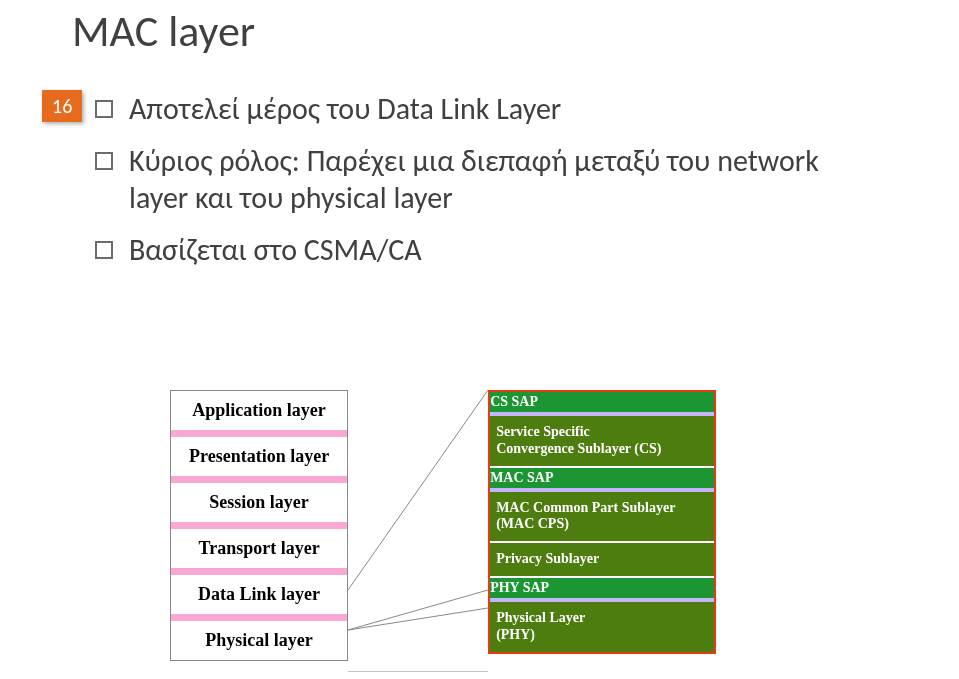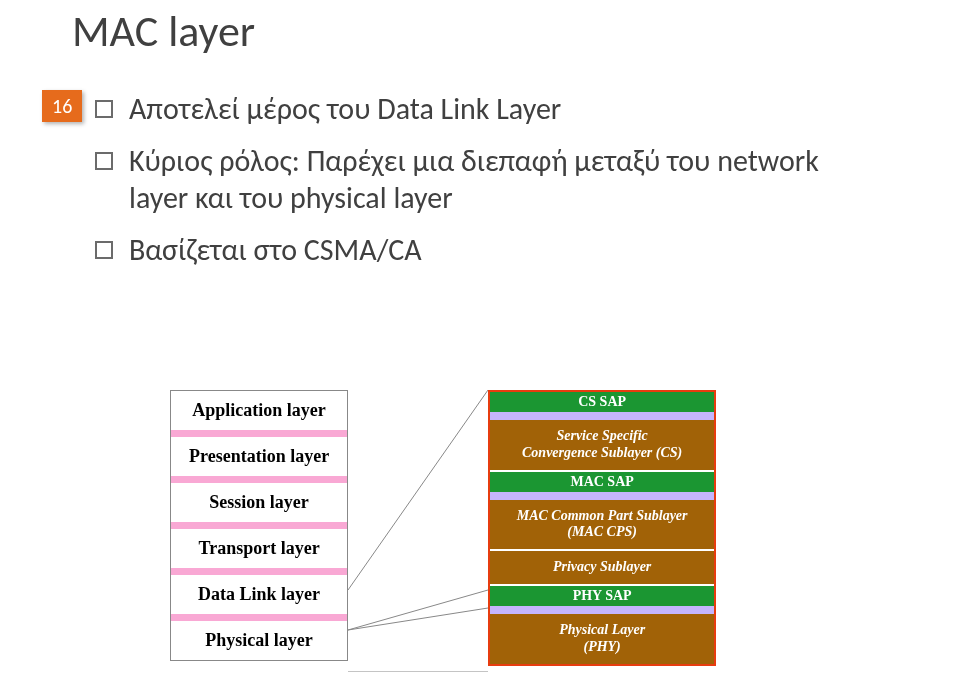--- a/index.html
+++ b/index.html
@@ -86,35 +86,33 @@
   .right-stack {
     border: 2px solid #e73c0f;
     width: 224px;
   }
   .sap {
     background: #1b9632;
     color: #fff;
     font-family: "Times New Roman", serif;
     font-weight: bold;
     font-size: 14px;
-    text-align: center;
+    text-align: left;
     padding: 2px 0;
-    border-bottom: 8px solid #c4b5fd;
+    border-bottom: 4px solid #c4b5fd;
   }
   .sub {
-    background: #a16207;
+    background: #4d7c0f;
     color: #fff;
     font-family: "Times New Roman", serif;
     font-weight: bold;
     font-size: 14px;
-    text-align: center;
     padding: 8px 6px;
     border-bottom: 2px solid #fff;
     line-height: 1.2;
-    font-style: italic;
   }
   .sub.last { border-bottom: none; }
 </style>
 </head>
 <body>
 
 <div class="slide-number">16</div>
 
 <div class="title">MAC layer</div>
 

